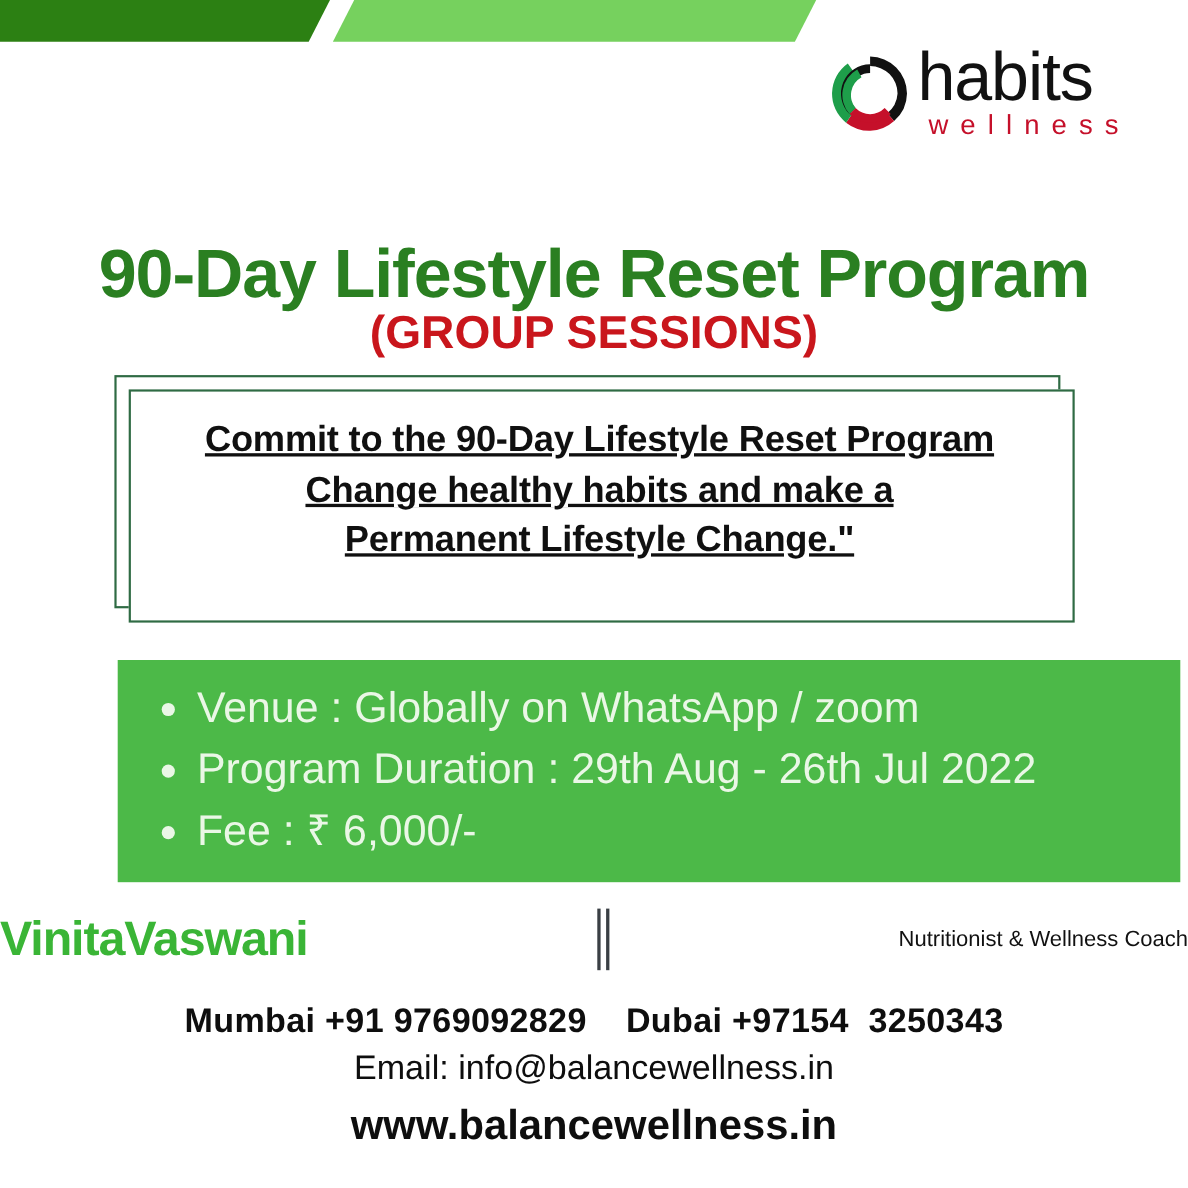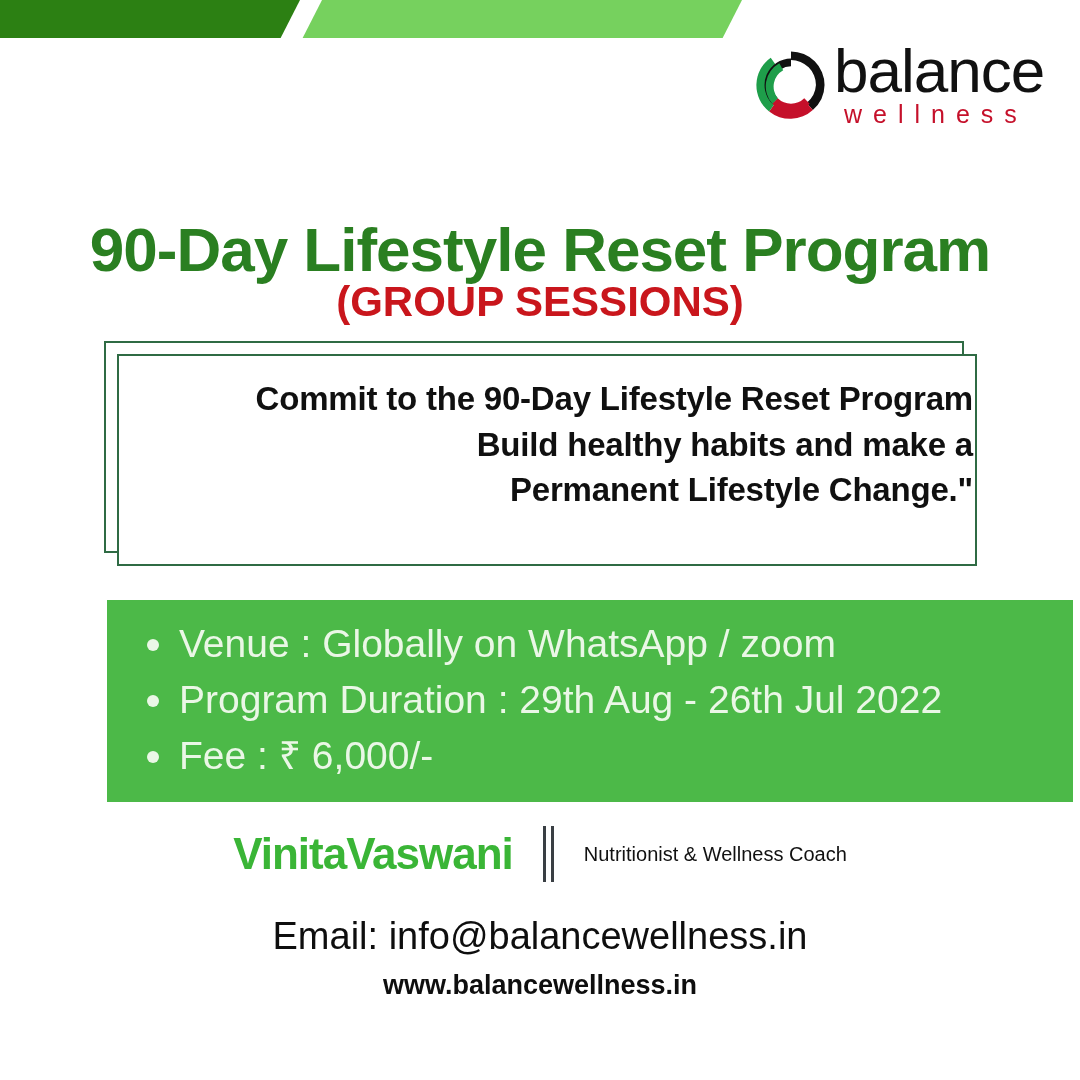--- a/index.html
+++ b/index.html
@@ -119,26 +119,27 @@
     top: 354px;
     width: 856px;
     height: 208px;
     background: #ffffff;
   }
   .quote-text {
     position: absolute;
     left: 117px;
     top: 376px;
     width: 856px;
-    text-align: right;
+    text-align: center;
     font-size: 33px;
     font-weight: 700;
     color: #101010;
     line-height: 1.38;
     letter-spacing: -0.2px;
+    text-decoration: underline;
   }
 
   
   .panel {
     position: absolute;
     left: 107px;
     top: 600px;
     width: 966px;
     height: 202px;
     background: #4CB948;
@@ -169,21 +170,21 @@
   }
 
   
   .sig {
     position: absolute;
     left: 0;
     top: 826px;
     width: 1080px;
     display: flex;
     align-items: center;
-    justify-content: center;
+    justify-content: space-between;
     gap: 30px;
   }
   .sig-name {
     font-size: 44px;
     font-weight: 700;
     color: #3AB536;
     letter-spacing: -1px;
     line-height: 1;
   }
   .sig-divider {
@@ -214,26 +215,26 @@
     color: #0E0E0E;
   }
   .contact-phones {
     font-size: 31px;
     font-weight: 700;
     letter-spacing: 0.3px;
     line-height: 1.3;
     white-space: pre;
   }
   .contact-email {
-    font-size: 38px;
+    font-size: 31px;
     font-weight: 500;
     line-height: 1.5;
   }
   .contact-site {
-    font-size: 27px;
+    font-size: 38px;
     font-weight: 700;
     line-height: 1.5;
   }
 </style>
 </head>
 <body>
 
 <div id="poster">
 
   <div class="band band-dark"></div>
@@ -242,32 +243,32 @@
   <div class="logo">
     <svg class="logo-mark" viewBox="0 0 100 100" xmlns="http://www.w3.org/2000/svg">
       <path d="M50 7 A43 43 0 0 1 93 50 A43 43 0 0 1 78 82 L70 73 A32 32 0 0 0 82 50 A32 32 0 0 0 50 18 Z" fill="#111111"></path>
       <path d="M78 82 A43 43 0 0 1 22 84 L29 74 A32 32 0 0 0 70 73 Z" fill="#C5102A"></path>
       <path d="M22 84 A43 43 0 0 1 24 15 L31 25 A32 32 0 0 0 29 74 Z" fill="#1E9E4A"></path>
       <circle cx="50" cy="50" r="24" fill="#ffffff"></circle>
       <path d="M50 26 A24 24 0 0 0 33 67 L26 74 A34 34 0 0 1 50 16 Z" fill="#111111"></path>
       <path d="M33 67 A24 24 0 0 0 67 67 L74 74 A34 34 0 0 1 26 74 Z" fill="#C5102A"></path>
       <path d="M26 74 A34 34 0 0 1 35 22 L40 31 A24 24 0 0 0 33 67 Z" fill="#1E9E4A"></path>
     </svg>
-    <div class="logo-word">balance</div>
+    <div class="logo-word">habits</div>
     <div class="logo-sub">wellness</div>
   </div>
 
   <div class="headline">90-Day Lifestyle Reset Program</div>
   <div class="subhead">(GROUP SESSIONS)</div>
 
   <div class="frame-outer"></div>
   <div class="frame-inner"></div>
   <div class="quote-text">
     <div>Commit to the 90-Day Lifestyle Reset Program</div>
-    <div>Build healthy habits and make a</div>
+    <div>Change healthy habits and make a</div>
     <div>Permanent Lifestyle Change."</div>
   </div>
 
   <div class="panel">
     <ul>
       <li>Venue : Globally on WhatsApp / zoom</li>
       <li>Program Duration : 29th Aug - 26th Jul 2022</li>
       <li>Fee : ₹ 6,000/-</li>
     </ul>
   </div>
@@ -275,17 +276,18 @@
   <div class="sig">
     <div class="sig-name">VinitaVaswani</div>
     <div class="sig-divider">
       <span></span>
         <span></span>
     </div>
     <div class="sig-role">Nutritionist &amp; Wellness Coach</div>
   </div>
 
   <div class="contact">
+    <div class="contact-phones">Mumbai +91 9769092829    Dubai +97154  3250343</div>
     <div class="contact-email">Email: info@balancewellness.in</div>
     <div class="contact-site">www.balancewellness.in</div>
   </div>
 
 </div>
 
 </body></html>

